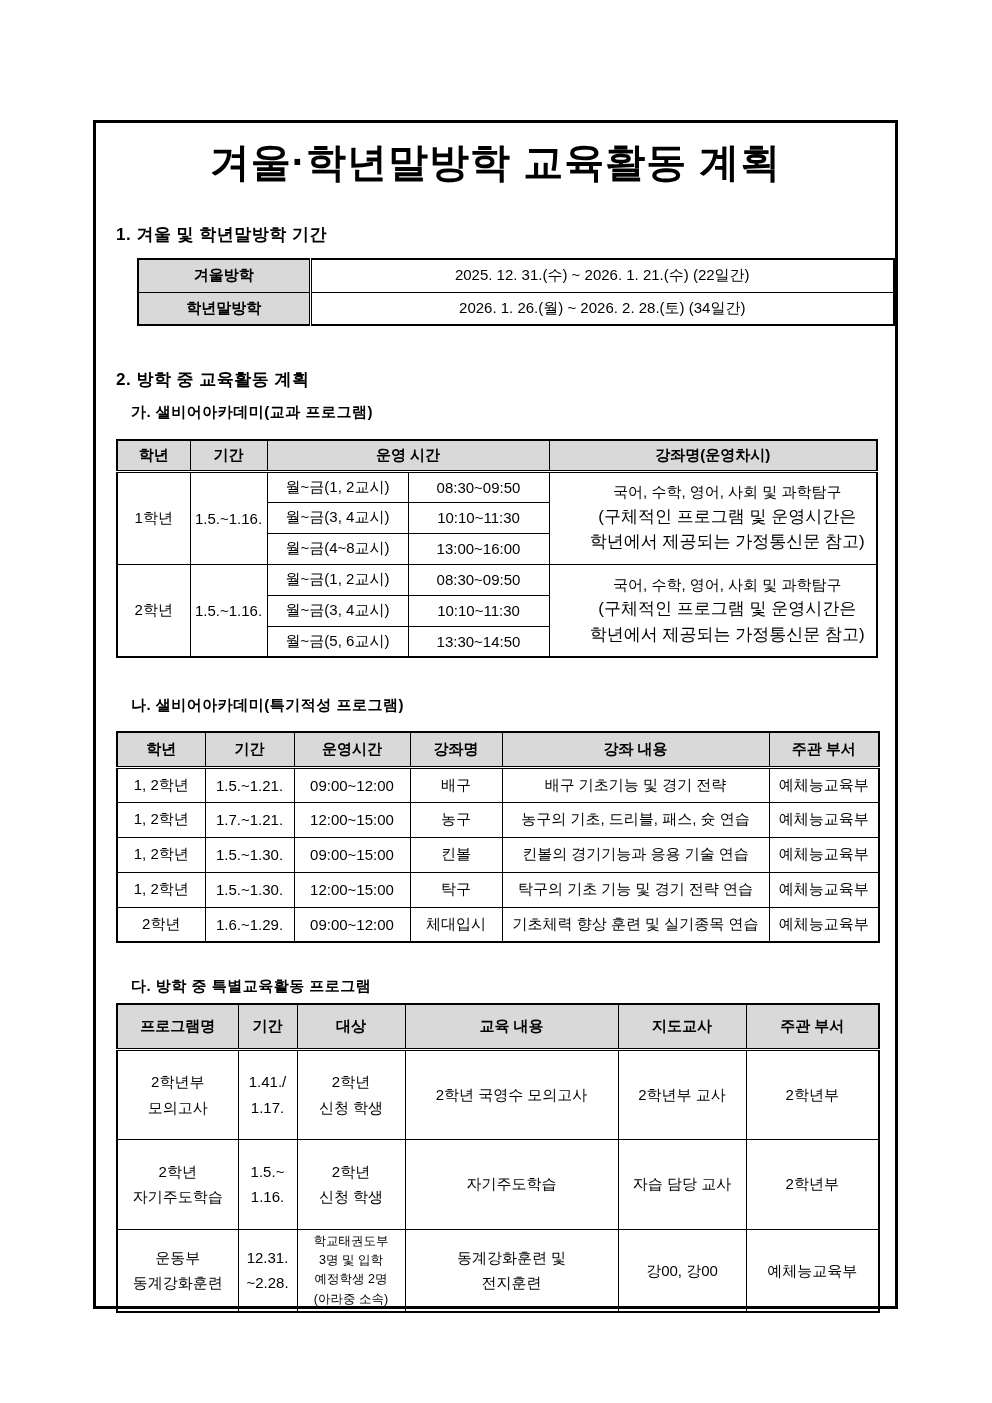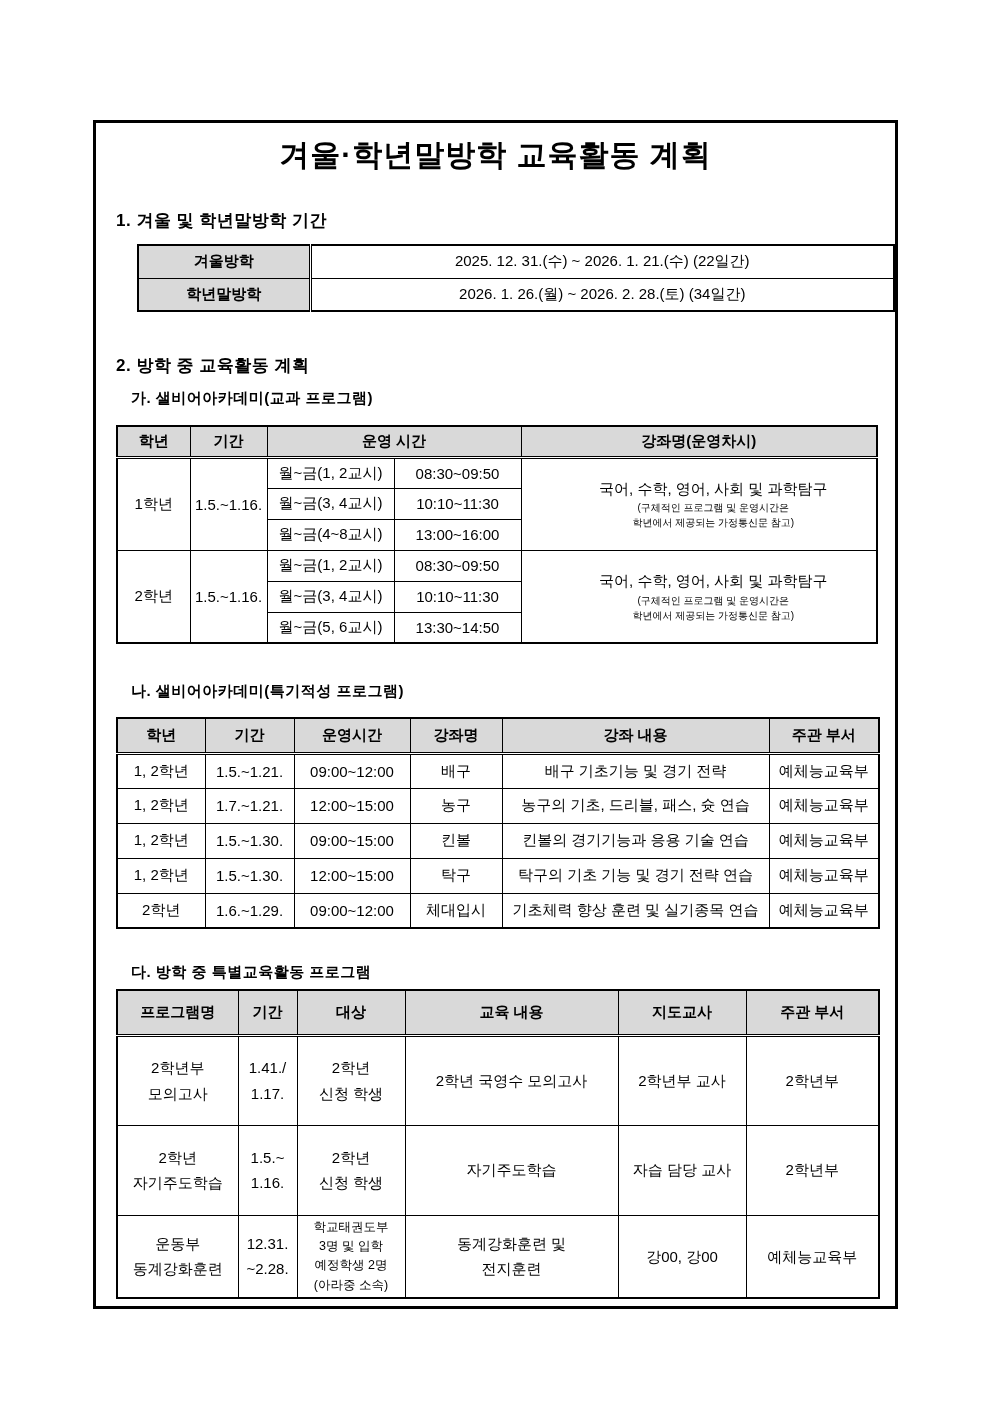--- a/index.html
+++ b/index.html
@@ -13,21 +13,21 @@
   .doc-frame {
     position: absolute;
     left: 93px; top: 120px;
     width: 805px; height: 1189px;
     border: 3px solid #000;
     padding: 10px 20px 0 20px;
     background: #fff;
   }
   .doc-title {
     text-align: center;
-    font-size: 30px;
+    font-size: 40px;
     font-weight: 800;
     letter-spacing: 1px;
     margin-top: 2px;
   }
   .sec-heading {
     font-size: 17px;
     font-weight: 800;
     letter-spacing: 0.5px;
   }
   .sec1-heading { margin-top: 33px; }
@@ -73,23 +73,23 @@
   }
 
   
   .tbl-academic { margin-top: 17px; }
   .tbl-academic th { height: 31px; }
   .tbl-academic td { height: 31px; }
   .col-a1 { width: 73px; }
   .col-a2 { width: 77px; }
   .col-a3 { width: 154px; }
   .col-a4 { width: 138px; }
-  .col-a5 { width: 356px; }
+  .col-a5 { width: 328px; }
   .course-cell { line-height: 1.5; padding-left: 32px; }
-  .course-note { font-size: 10px; white-space: pre-line; }
+  .course-note { font-size: 17px; white-space: pre-line; }
 
   
   .tbl-aptitude { margin-top: 16px; }
   .tbl-aptitude th { height: 35px; }
   .tbl-aptitude td { height: 35px; }
   .col-b1 { width: 88px; }
   .col-b2 { width: 89px; }
   .col-b3 { width: 116px; }
   .col-b4 { width: 92px; }
   .col-b5 { width: 267px; }

